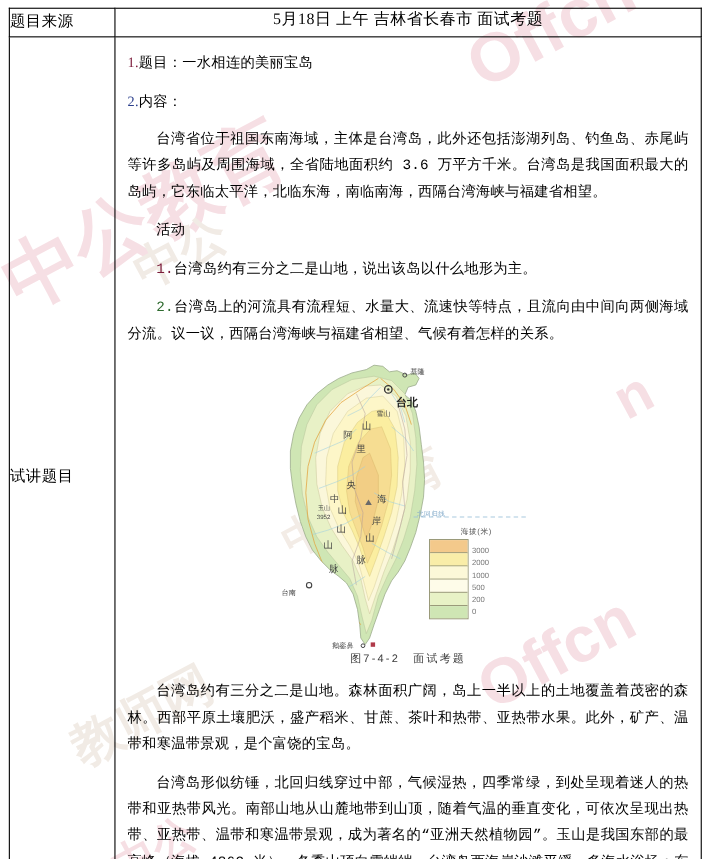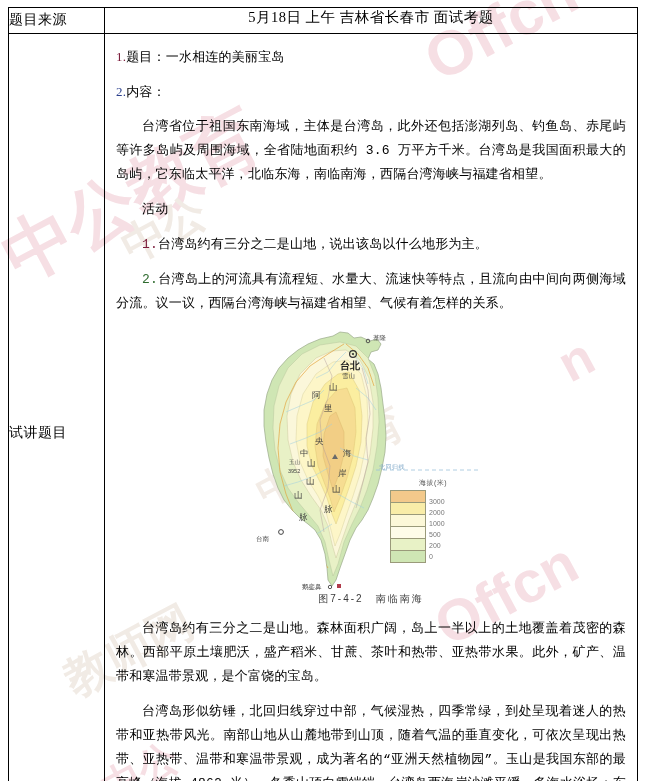--- a/index.html
+++ b/index.html
@@ -271,21 +271,21 @@
                 <circle cx="125" cy="26" r="3.4" fill="none" stroke="#333" stroke-width="1.2"></circle>
                 <circle cx="125" cy="26" r="1.1" fill="#333"></circle>
                 <circle cx="140" cy="13" r="1.8" fill="none" stroke="#444" stroke-width="0.9"></circle>
                 <circle cx="53" cy="204" r="2.4" fill="none" stroke="#444" stroke-width="1"></circle>
                 <circle cx="102" cy="259" r="1.7" fill="none" stroke="#444" stroke-width="0.9"></circle>
                 <rect x="109" y="256" width="4" height="4" fill="#b03a4a"></rect>
 
                 <path d="M104 131 l3 -5 l3 5 z" fill="#6a6a6a"></path>
               </svg>
 
-              <div class="map-label lbl-city" style="left:112px; top:31px;">台北</div>
+              <div class="map-label lbl-city" style="left:132px; top:31px;">台北</div>
               <div class="map-label lbl-small" style="left:145px; top:6px;">基隆</div>
               <div class="map-label lbl-small" style="left:114px; top:44px;">雪山</div>
 
               <div class="map-label lbl-range" style="left:84px;  top:62px;">阿</div>
               <div class="map-label lbl-range" style="left:96px;  top:75px;">里</div>
               <div class="map-label lbl-range" style="left:101px; top:54px;">山</div>
 
               <div class="map-label lbl-range" style="left:87px;  top:108px;">央</div>
               <div class="map-label lbl-range" style="left:72px;  top:120px;">中</div>
               <div class="map-label lbl-range" style="left:78px;  top:148px;">山</div>
@@ -322,21 +322,21 @@
                     <div>1000</div>
                     <div>500</div>
                     <div>200</div>
                     <div>0</div>
                   </div>
                 </div>
               </div>
             </div>
 
             <div class="fig-caption">
-              <span>图7-4-2</span><span class="cap-gap"></span><span>南临南海</span>
+              <span>图7-4-2</span><span class="cap-gap"></span><span>面试考题</span>
             </div>
           </div>
 
           <p class="p indent">台湾岛约有三分之二是山地。森林面积广阔，岛上一半以上的土地覆盖着茂密的森林。西部平原土壤肥沃，盛产稻米、甘蔗、茶叶和热带、亚热带水果。此外，矿产、温带和寒温带景观，是个富饶的宝岛。</p>
           <p class="p indent">台湾岛形似纺锤，北回归线穿过中部，气候湿热，四季常绿，到处呈现着迷人的热带和亚热带风光。南部山地从山麓地带到山顶，随着气温的垂直变化，可依次呈现出热带、亚热带、温带和寒温带景观，成为著名的“亚洲天然植物园”。玉山是我国东部的最高峰（海拔 4862 米），冬季山顶白雪皑皑。台湾岛西海岸沙滩平缓，多海水浴场；东海岸多断崖峭壁，异常陡峭。台湾岛山水秀美，是个美丽的宝岛。</p>
 
         </td>
       </tr>
     </tbody>
   </table>

